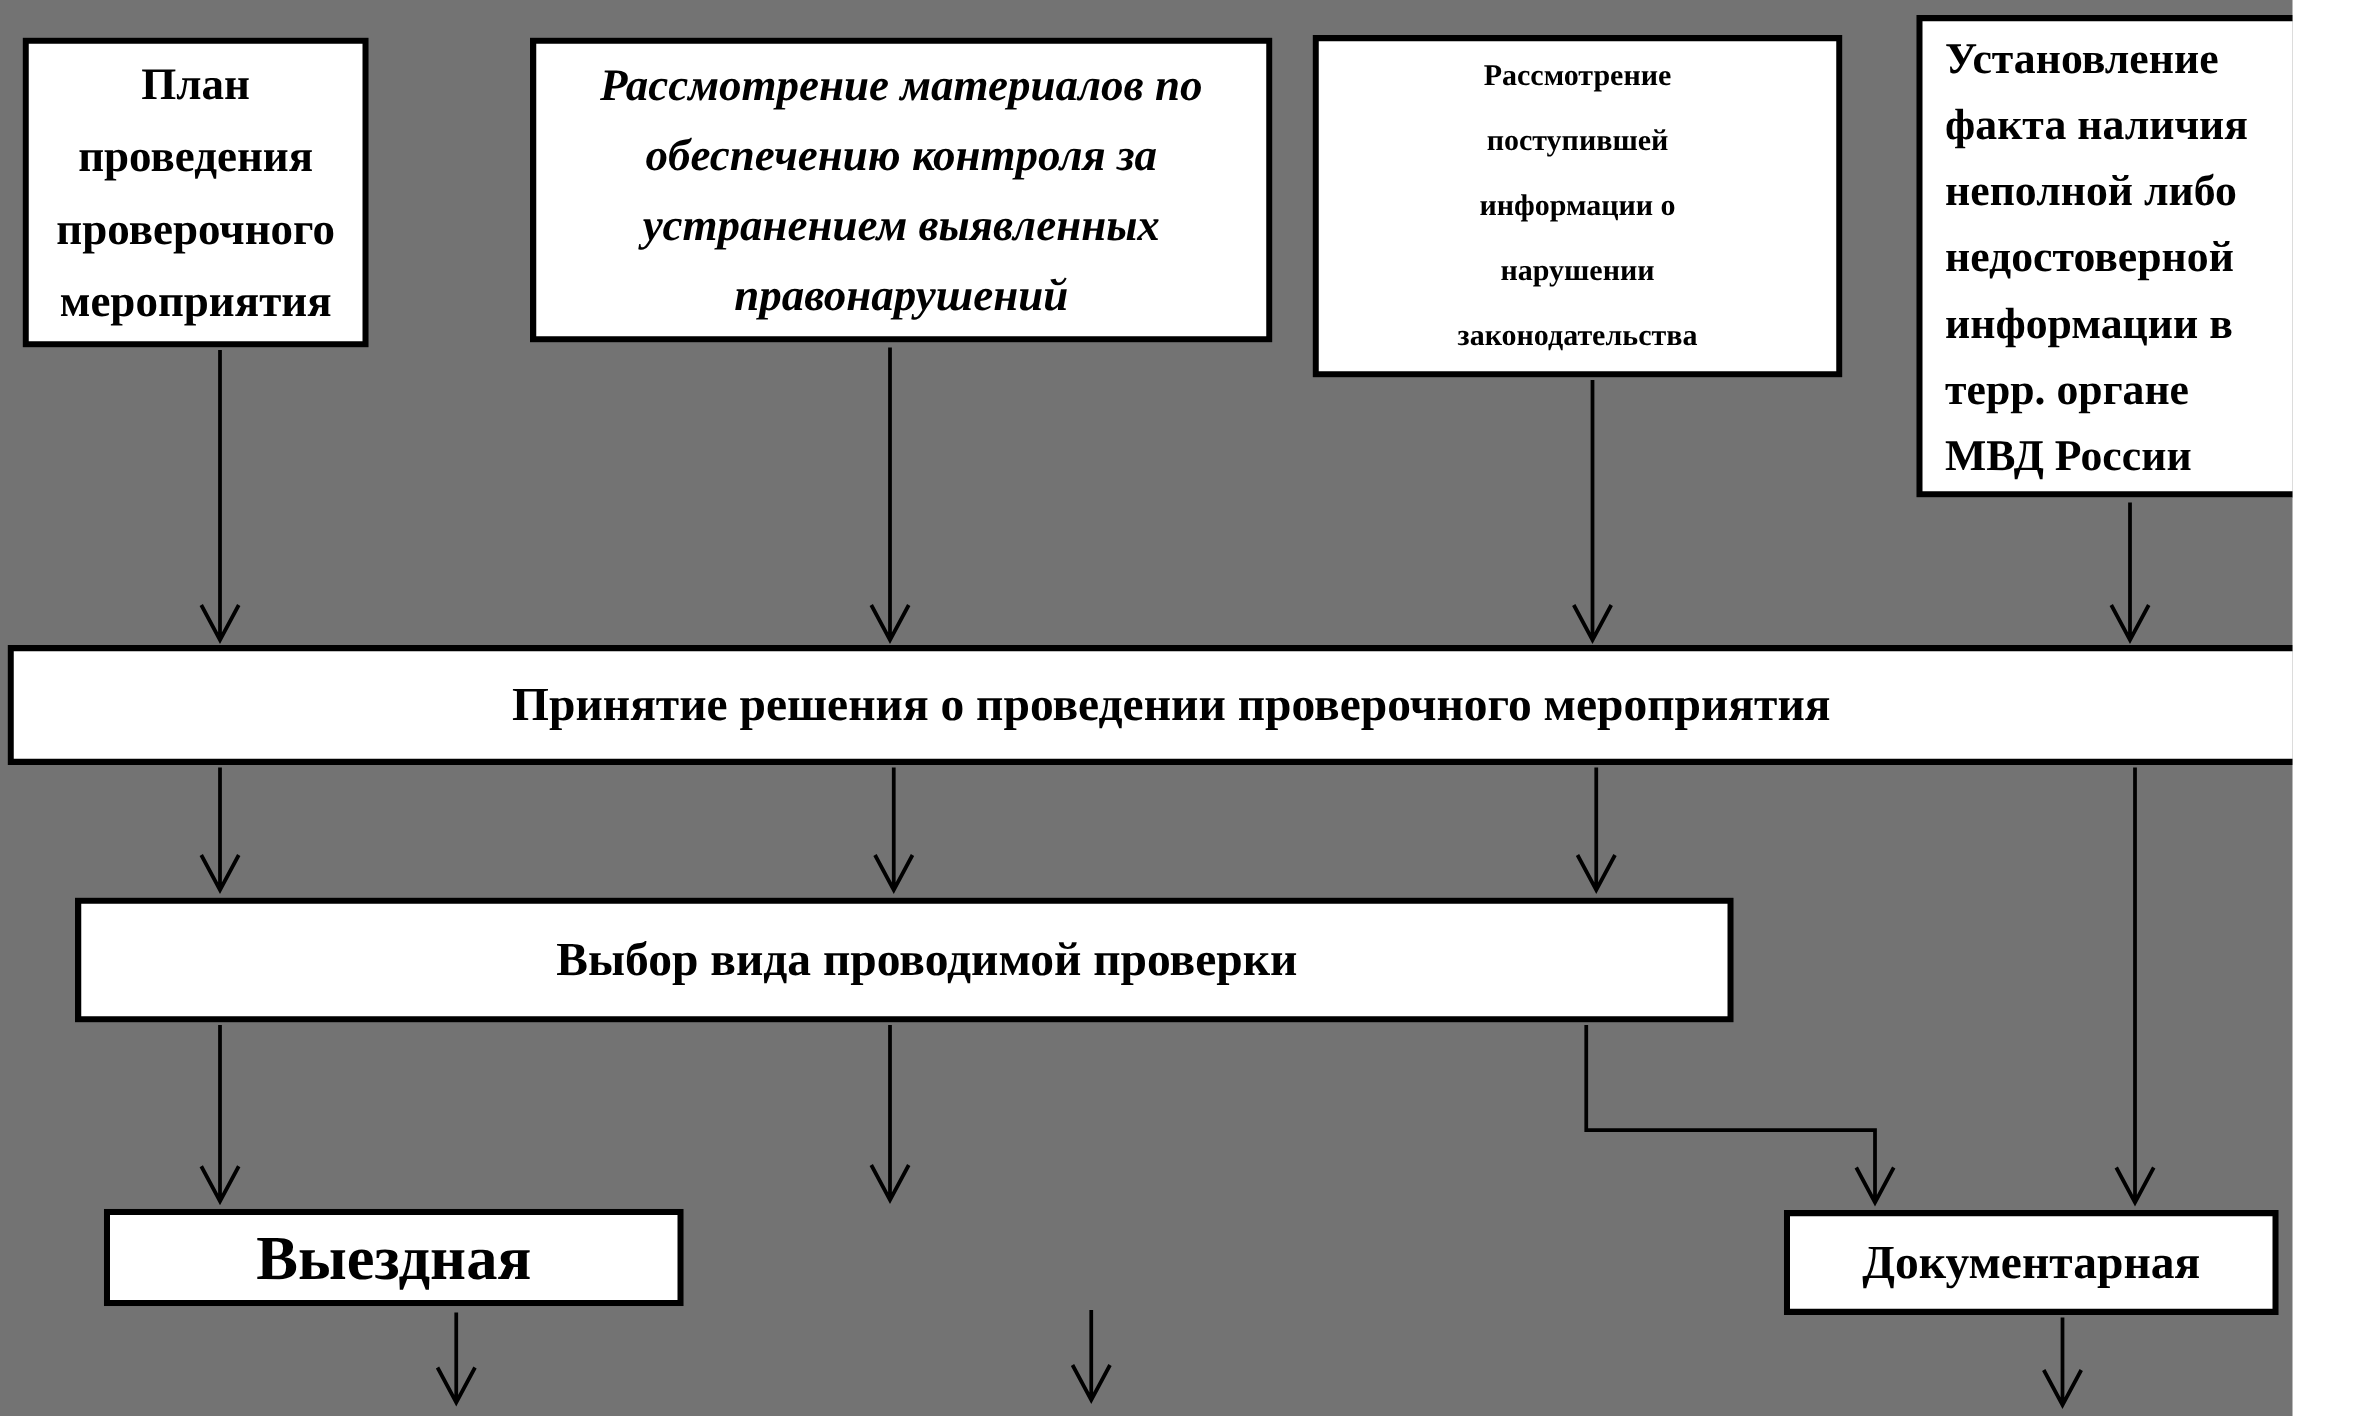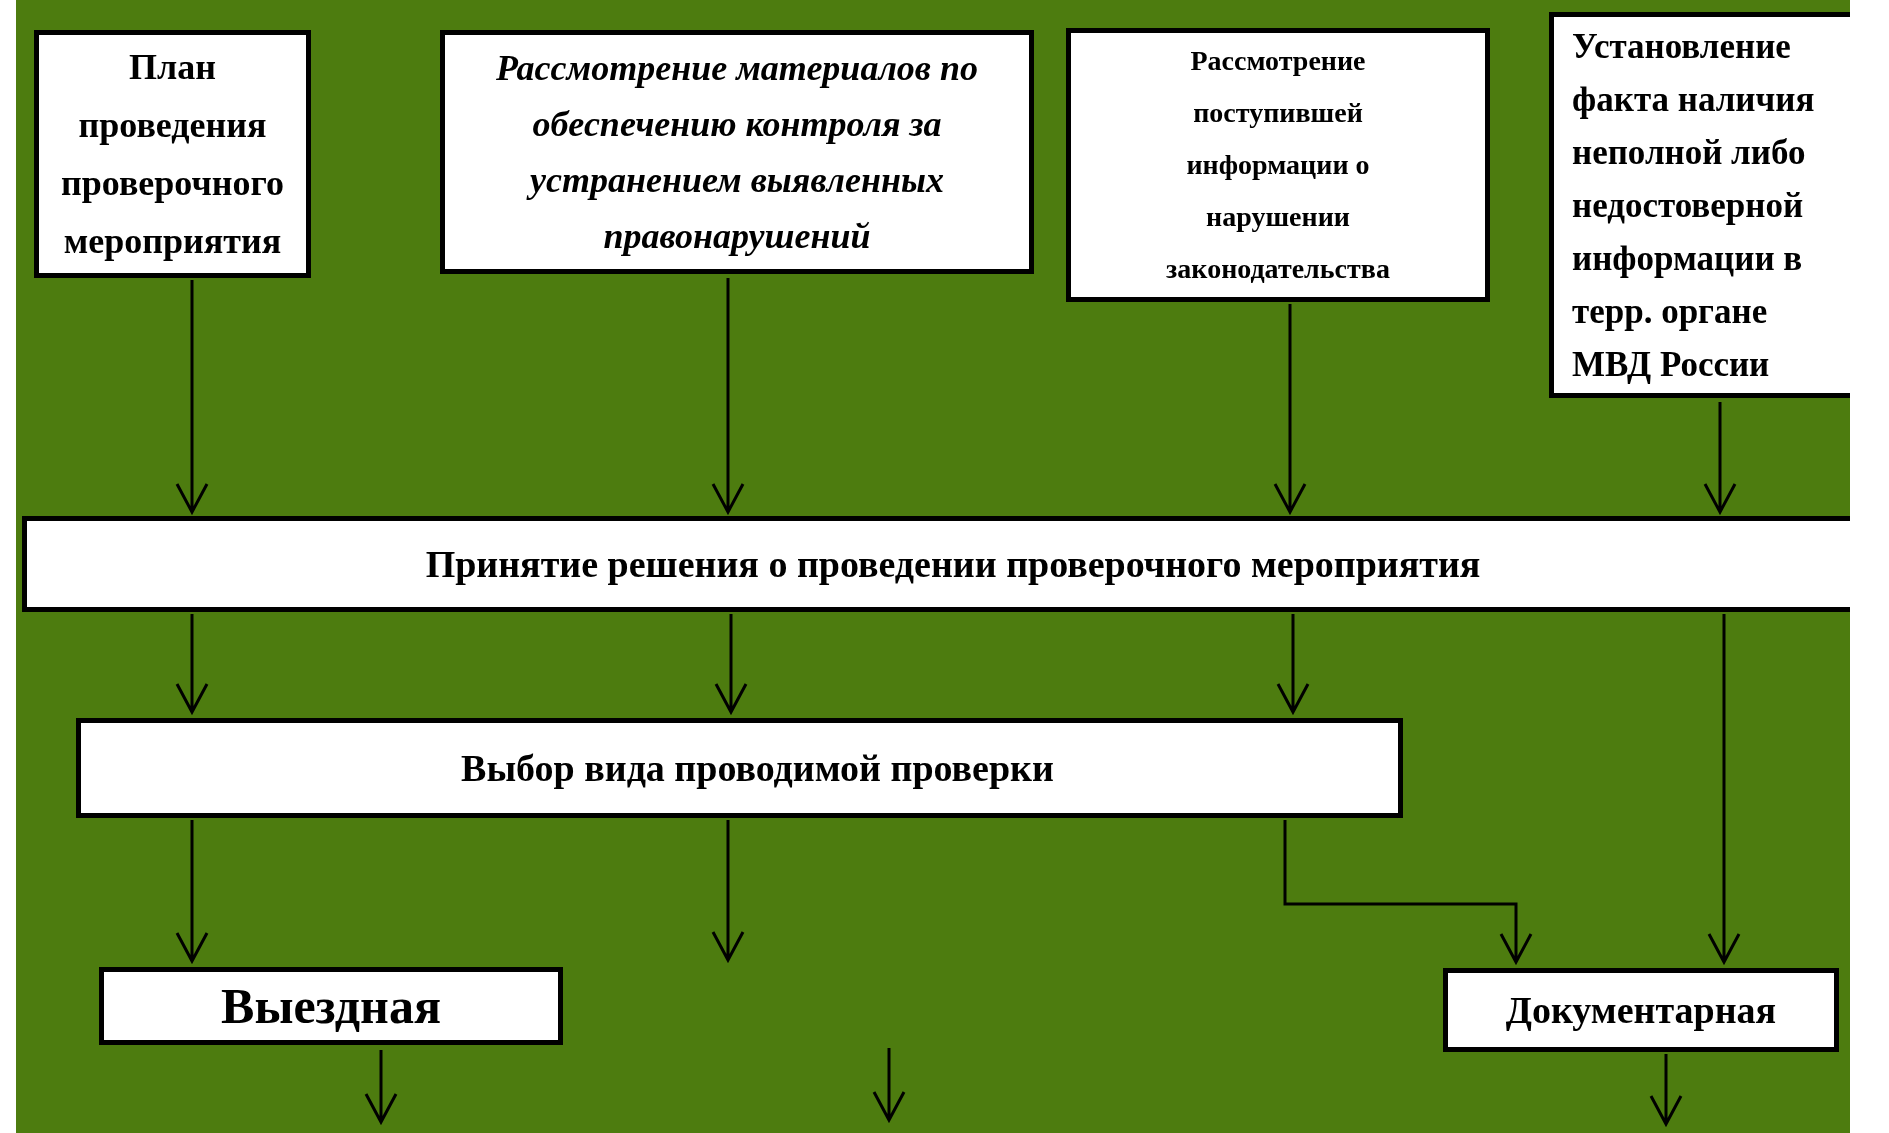--- a/index.html
+++ b/index.html
@@ -4,24 +4,23 @@
 <style>
   html, body {
     margin: 0;
     padding: 0;
     background: #ffffff;
   }
   .canvas {
     position: relative;
     width: 1834px;
     height: 1133px;
-    background: #4d7c0f;
+    background: #737373;
     overflow: hidden;
     font-family: "Liberation Serif", "DejaVu Serif", serif;
-    margin-left: 16px;
   }
   .wires {
     position: absolute;
     left: 0;
     top: 0;
     width: 1889px;
     height: 1133px;
   }
   .box {
     position: absolute;
@@ -35,21 +34,21 @@
     justify-content: center;
     text-align: center;
   }
   .box span {
     white-space: pre-line;
     display: block;
     width: 100%;
   }
   .b-plan        { left: 18px;   top: 30px;  width: 277px;  height: 248px; font-size: 36px; line-height: 58px; }
   .b-materials   { left: 424px;  top: 30px;  width: 594px;  height: 244px; font-size: 36px; line-height: 56px; font-style: italic; }
-  .b-info        { left: 1050px; top: 28px;  width: 424px;  height: 274px; font-size: 28px; line-height: 52px; }
+  .b-info        { left: 1050px; top: 28px;  width: 424px;  height: 274px; font-size: 24px; line-height: 52px; }
   .b-fact        { left: 1533px; top: 12px;  width: 328px;  height: 386px; font-size: 35px; line-height: 53px;
                    text-align: left; padding-left: 18px; padding-right: 6px; }
   .b-decision    { left: 6px;   top: 516px; width: 1862px; height: 96px;  font-size: 38px; }
   .b-choice      { left: 60px;   top: 718px; width: 1327px; height: 100px; font-size: 38px; padding-left: 36px; }
   .b-onsite      { left: 83px;   top: 967px; width: 464px;  height: 78px;  font-size: 50px; }
   .b-onsitejoint { left: 627px;  top: 966px; width: 543px;  height: 78px;  font-size: 38px; }
   .b-documentary { left: 1427px; top: 968px; width: 396px;  height: 84px;  font-size: 38px; justify-content: flex-end; }
 </style>
 </head>
 <body>

